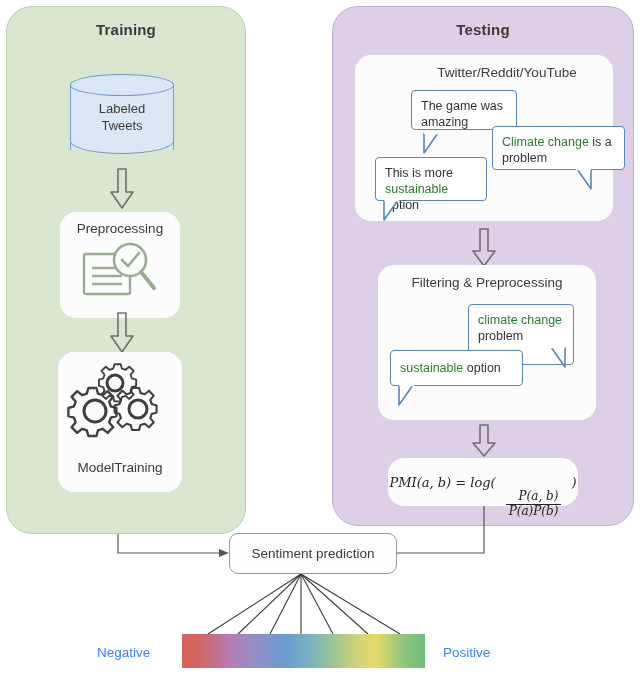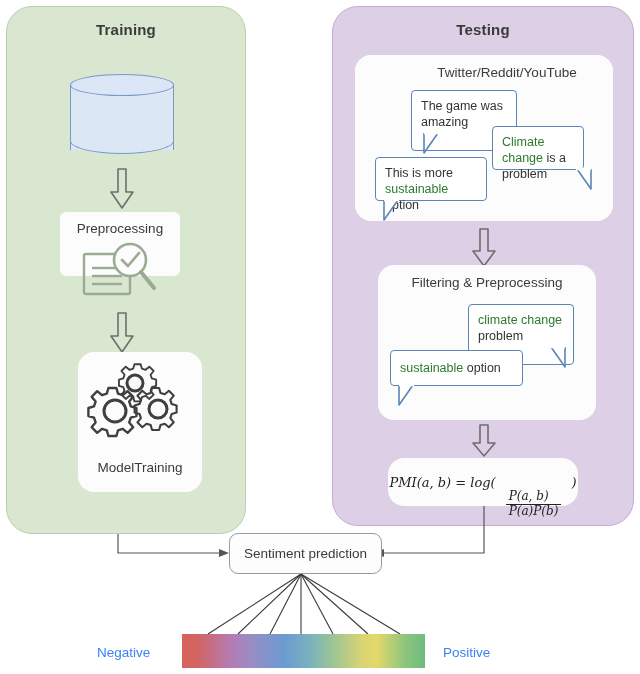--- a/index.html
+++ b/index.html
@@ -87,21 +87,21 @@
     font-size: 12.5px;
     line-height: 16px;
     color: #333333;
     padding: 7px 9px;
   }
   .bubble .tail { position: absolute; width: 22px; height: 20px; }
   .green { color: #2d7a2d; }
 
   
   #sentiment-box {
-    position: absolute; left: 229px; top: 533px; width: 153px; height: 41px;
+    position: absolute; left: 229px; top: 533px; width: 168px; height: 41px;
     background: #fdfdfd;
     border: 1.2px solid #9b9b9b;
     border-radius: 9px;
     display: flex; align-items: center; justify-content: center;
     font-size: 13.5px; color: #3a3a3a;
   }
 
   
   #gradient-bar {
     position: absolute; left: 182px; top: 634px; width: 243px; height: 34px;
@@ -122,69 +122,73 @@
   #pmi-card {
     left: 388px; top: 458px; width: 190px; height: 48px;
     display: flex; align-items: center; justify-content: center;
   }
   .formula {
     font-family: "DejaVu Serif", serif;
     font-size: 13px; color: #222;
     display: flex; align-items: center; gap: 10px;
     font-style: italic;
   }
-  .frac { display: inline-flex; flex-direction: column; align-items: flex-start; line-height: 1.15; margin-top: 44px; }
+  .frac { display: inline-flex; flex-direction: column; align-items: flex-end; line-height: 1.15; margin-top: 44px; }
   .frac .num { padding: 0 3px; font-size: 12px; }
   .frac .den { padding: 0 3px; border-top: 1px solid #222; font-size: 12px; }
 
   svg { display: block; overflow: visible; }
 </style>
 </head>
 <body>
 
 <div class="stage">
 
   <div class="panel" id="training-panel">
     <div class="panel-title">Training</div>
   </div>
 
   <div id="labeled-tweets">
     <div class="cyl-body"></div>
     <div class="cyl-bottom"></div>
     <div class="cyl-top"></div>
+    <div class="cyl-label">
+      <span>Labeled</span><br>
+      <span>Tweets</span>
+    </div>
   </div>
 
   <div class="block-arrow" style="left:108px; top:168px;">
     <svg width="28" height="42" viewBox="0 0 28 42">
       <path d="M10 1 L18 1 L18 24 L25 24 L14 40 L3 24 L10 24 Z" fill="none" stroke="#6e6e6e" stroke-width="1.6" stroke-linejoin="round"></path>
     </svg>
   </div>
 
-  <div class="card" id="preprocessing-card" style="left:60px; top:212px; width:120px; height:64px;border-radius:6px;">
+  <div class="card" id="preprocessing-card" style="left:60px; top:212px; width:120px; height:106px;">
     <div class="card-title" style="top:9px;">Preprocessing</div>
     <div style="position:absolute; left:20px; top:28px;">
       <svg width="82" height="58" viewBox="0 0 82 58">
         <rect x="4" y="14" width="46" height="40" rx="2" fill="none" stroke="#9aab94" stroke-width="2.4"></rect>
         <line x1="12" y1="28" x2="42" y2="28" stroke="#9aab94" stroke-width="2.4"></line>
         <line x1="12" y1="36" x2="42" y2="36" stroke="#9aab94" stroke-width="2.4"></line>
         <line x1="12" y1="44" x2="42" y2="44" stroke="#9aab94" stroke-width="2.4"></line>
         <circle cx="50" cy="20" r="16" fill="#fcfcfc" stroke="#9aab94" stroke-width="2.6"></circle>
         <path d="M42 20 L48 26 L59 13" fill="none" stroke="#9aab94" stroke-width="2.6" stroke-linecap="round" stroke-linejoin="round"></path>
         <line x1="61" y1="32" x2="74" y2="48" stroke="#9aab94" stroke-width="4" stroke-linecap="round"></line>
       </svg>
     </div>
   </div>
 
   <div class="block-arrow" style="left:108px; top:312px;">
     <svg width="28" height="42" viewBox="0 0 28 42">
       <path d="M10 1 L18 1 L18 24 L25 24 L14 40 L3 24 L10 24 Z" fill="none" stroke="#6e6e6e" stroke-width="1.6" stroke-linejoin="round"></path>
     </svg>
   </div>
 
-  <div class="card" id="model-training-card" style="left:58px; top:352px; width:124px; height:140px;margin-left:20px;">
+  <div class="card" id="model-training-card" style="left:58px; top:352px; width:124px; height:140px;">
     <div style="position:absolute; left:12px; top:12px;">
       <svg width="100" height="86" viewBox="0 0 100 86">
         <g fill="none" stroke="#3f3f3f" stroke-width="3" stroke-linejoin="round">
           <path d="M33 10 h10 l2 7 6 2 6-5 7 7 -5 6 2 6 7 2 v10 l-7 2 -2 6 5 6 -7 7 -6 -5 -6 2 -2 7 h-10 l-2 -7 -6 -2 -6 5 -7 -7 5 -6 -2 -6 -7 -2 v-10 l7 -2 2 -6 -5 -6 7 -7 6 5 6 -2 z" transform="translate(24,-6) scale(0.62)"></path>
           <circle cx="45" cy="19" r="8"></circle>
           <path d="M33 10 h10 l2 7 6 2 6-5 7 7 -5 6 2 6 7 2 v10 l-7 2 -2 6 5 6 -7 7 -6 -5 -6 2 -2 7 h-10 l-2 -7 -6 -2 -6 5 -7 -7 5 -6 -2 -6 -7 -2 v-10 l7 -2 2 -6 -5 -6 7 -7 6 5 6 -2 z" transform="translate(-8,16) scale(0.80)"></path>
           <circle cx="25" cy="47" r="11"></circle>
           <path d="M33 10 h10 l2 7 6 2 6-5 7 7 -5 6 2 6 7 2 v10 l-7 2 -2 6 5 6 -7 7 -6 -5 -6 2 -2 7 h-10 l-2 -7 -6 -2 -6 5 -7 -7 5 -6 -2 -6 -7 -2 v-10 l7 -2 2 -6 -5 -6 7 -7 6 5 6 -2 z" transform="translate(39,17) scale(0.70)"></path>
           <circle cx="68" cy="45" r="9"></circle>
         </g>
@@ -194,31 +198,31 @@
   </div>
 
   <div class="panel" id="testing-panel">
     <div class="panel-title">Testing</div>
   </div>
 
   <div class="card" id="sources-card" style="left:355px; top:55px; width:258px; height:166px;">
     <div class="card-title" style="top:10px;margin-left:46px;">Twitter/Reddit/YouTube</div>
   </div>
 
-  <div class="bubble" style="left:411px; top:90px; width:106px; height:61px;">
+  <div class="bubble" style="left:411px; top:90px; width:106px; height:40px;">
     <span>The game was amazing</span>
     <span class="tail" style="left:10px; top:42px;">
       <svg width="24" height="22" viewBox="0 0 24 22">
         <path d="M2 0 L2 20 L16 0" fill="#ffffff" stroke="#5b85b5" stroke-width="1.6" stroke-linejoin="round"></path>
         <line x1="2" y1="0" x2="17" y2="0" stroke="#ffffff" stroke-width="2.6"></line>
       </svg>
     </span>
   </div>
 
-  <div class="bubble" style="left:492px; top:126px; width:92px; height:44px;">
+  <div class="bubble" style="left:492px; top:126px; width:133px; height:44px;">
     <span class="green">Climate change</span><span> is a problem</span>
     <span class="tail" style="left:76px; top:42px;">
       <svg width="24" height="22" viewBox="0 0 24 22">
         <path d="M22 0 L22 20 L8 0" fill="#ffffff" stroke="#5b85b5" stroke-width="1.6" stroke-linejoin="round"></path>
         <line x1="7" y1="0" x2="22" y2="0" stroke="#ffffff" stroke-width="2.6"></line>
       </svg>
     </span>
   </div>
 
   <div class="bubble" style="left:375px; top:157px; width:112px; height:44px;">

